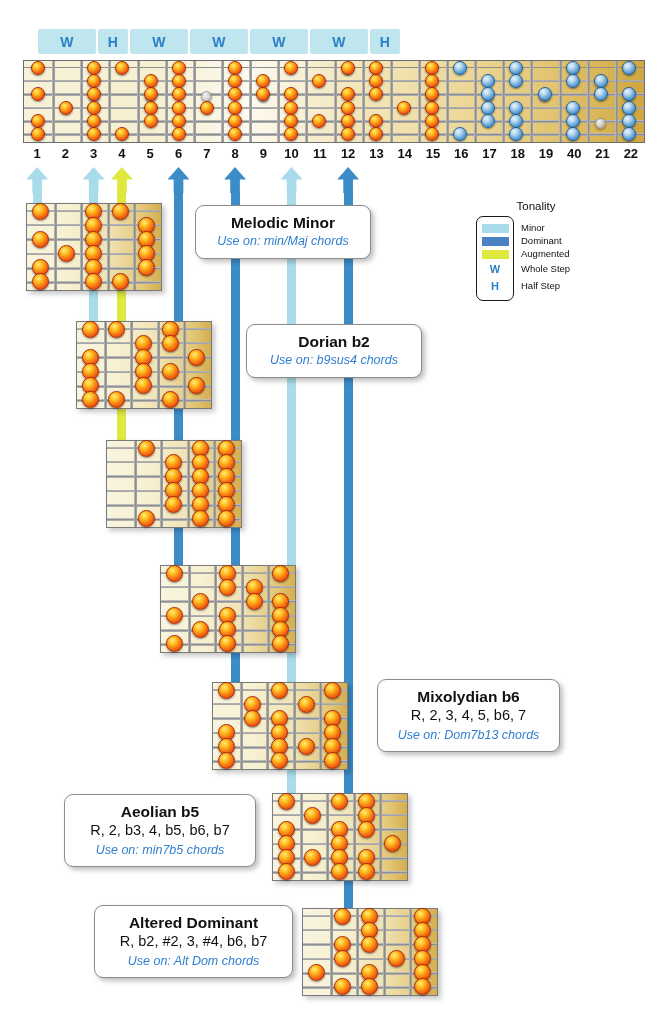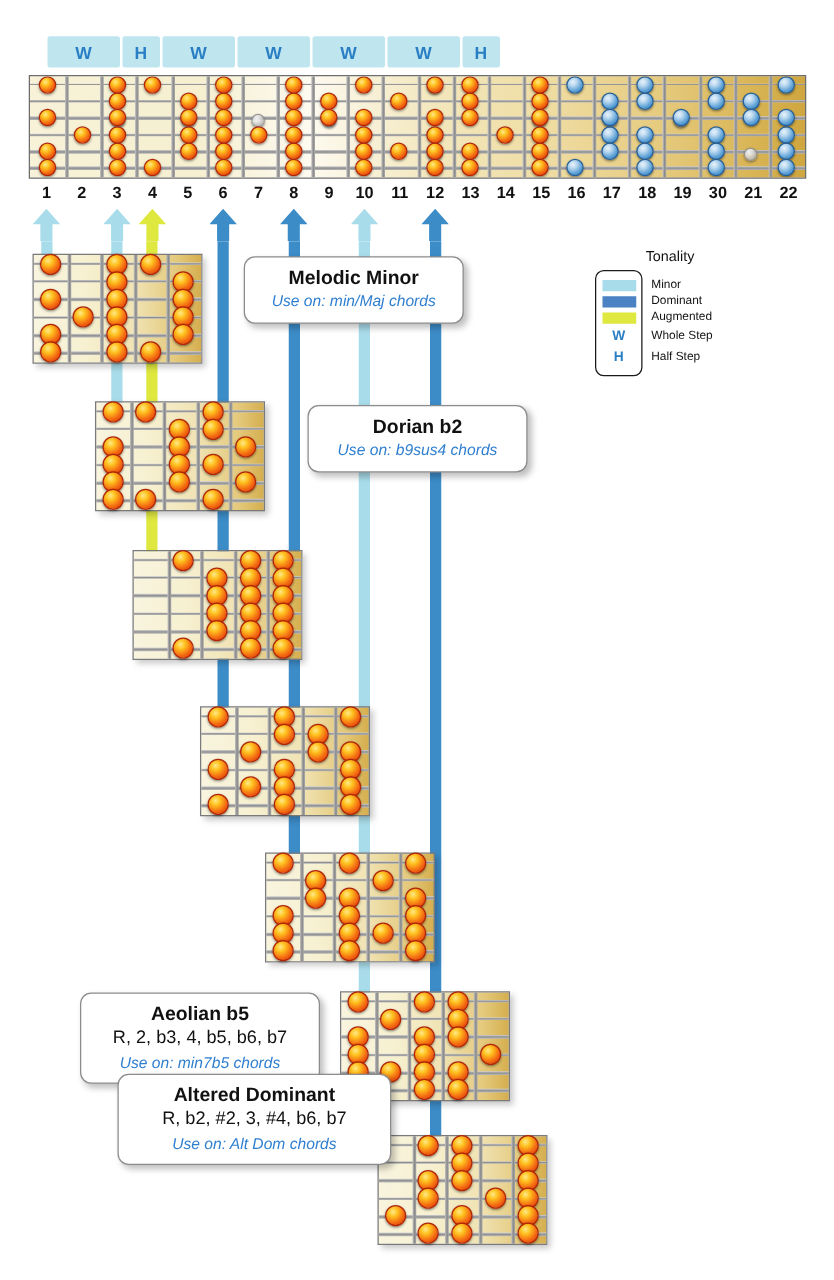--- a/index.html
+++ b/index.html
@@ -260,21 +260,21 @@
       <div class="fretnum" style="left: 268.591px;">10</div>
       <div class="fretnum" style="left: 296.864px;">11</div>
       <div class="fretnum" style="left: 325.136px;">12</div>
       <div class="fretnum" style="left: 353.409px;">13</div>
       <div class="fretnum" style="left: 381.682px;">14</div>
       <div class="fretnum" style="left: 409.955px;">15</div>
       <div class="fretnum" style="left: 438.227px;">16</div>
       <div class="fretnum" style="left: 466.5px;">17</div>
       <div class="fretnum" style="left: 494.773px;">18</div>
       <div class="fretnum" style="left: 523.045px;">19</div>
-      <div class="fretnum" style="left: 551.318px;">30</div>
+      <div class="fretnum" style="left: 551.318px;">40</div>
       <div class="fretnum" style="left: 579.591px;">21</div>
       <div class="fretnum" style="left: 607.864px;">22</div>
     </div>
 
   <div id="arrows-layer" style="position:absolute;left:23px;top:167px;width:622px;height:28px;">
       <div class="arrow" style="left: 14.1364px; top: 0px; background: rgb(169, 220, 234);"></div>
       <div class="arrow" style="left: 70.6818px; top: 0px; background: rgb(169, 220, 234);"></div>
       <div class="arrow" style="left: 98.9545px; top: 0px; background: rgb(223, 232, 63);"></div>
       <div class="arrow" style="left: 155.5px; top: 0px; background: rgb(60, 140, 200);"></div>
       <div class="arrow" style="left: 212.045px; top: 0px; background: rgb(60, 140, 200);"></div>
@@ -503,26 +503,31 @@
 
   <div id="modeboxes" style="position:absolute;left:0;top:0;width:667px;height:1024px;">
       <div class="modebox" style="left: 195px; top: 205px; width: 176px; z-index: 5;">
         <div class="mode-title">Melodic Minor</div>
         <div class="mode-use">Use on: min/Maj chords</div>
       </div>
       <div class="modebox" style="left: 246px; top: 324px; width: 176px; z-index: 5;">
         <div class="mode-title">Dorian b2</div>
         <div class="mode-use">Use on: b9sus4 chords</div>
       </div>
+      <div class="modebox" style="left: 377px; top: 679px; width: 183px; z-index: 5;">
+        <div class="mode-title">Mixolydian b6</div>
+        <div class="mode-formula">R, 2, 3, 4, 5, b6, 7</div>
+        <div class="mode-use">Use on: Dom7b13 chords</div>
+      </div>
       <div class="modebox" style="left: 64px; top: 794px; width: 192px; z-index: 5;">
         <div class="mode-title">Aeolian b5</div>
         <div class="mode-formula">R, 2, b3, 4, b5, b6, b7</div>
         <div class="mode-use">Use on: min7b5 chords</div>
       </div>
-      <div class="modebox" style="left: 94px; top: 859px; width: 219px; z-index: 5;">
+      <div class="modebox" style="left: 94px; top: 905px; width: 199px; z-index: 5;">
         <div class="mode-title">Altered Dominant</div>
         <div class="mode-formula">R, b2, #2, 3, #4, b6, b7</div>
         <div class="mode-use">Use on: Alt Dom chords</div>
       </div>
     </div>
 
   <div id="legend">
     <div id="legend-title">Tonality</div>
     <div id="legend-inner">
       <div id="legend-swatchbox">

